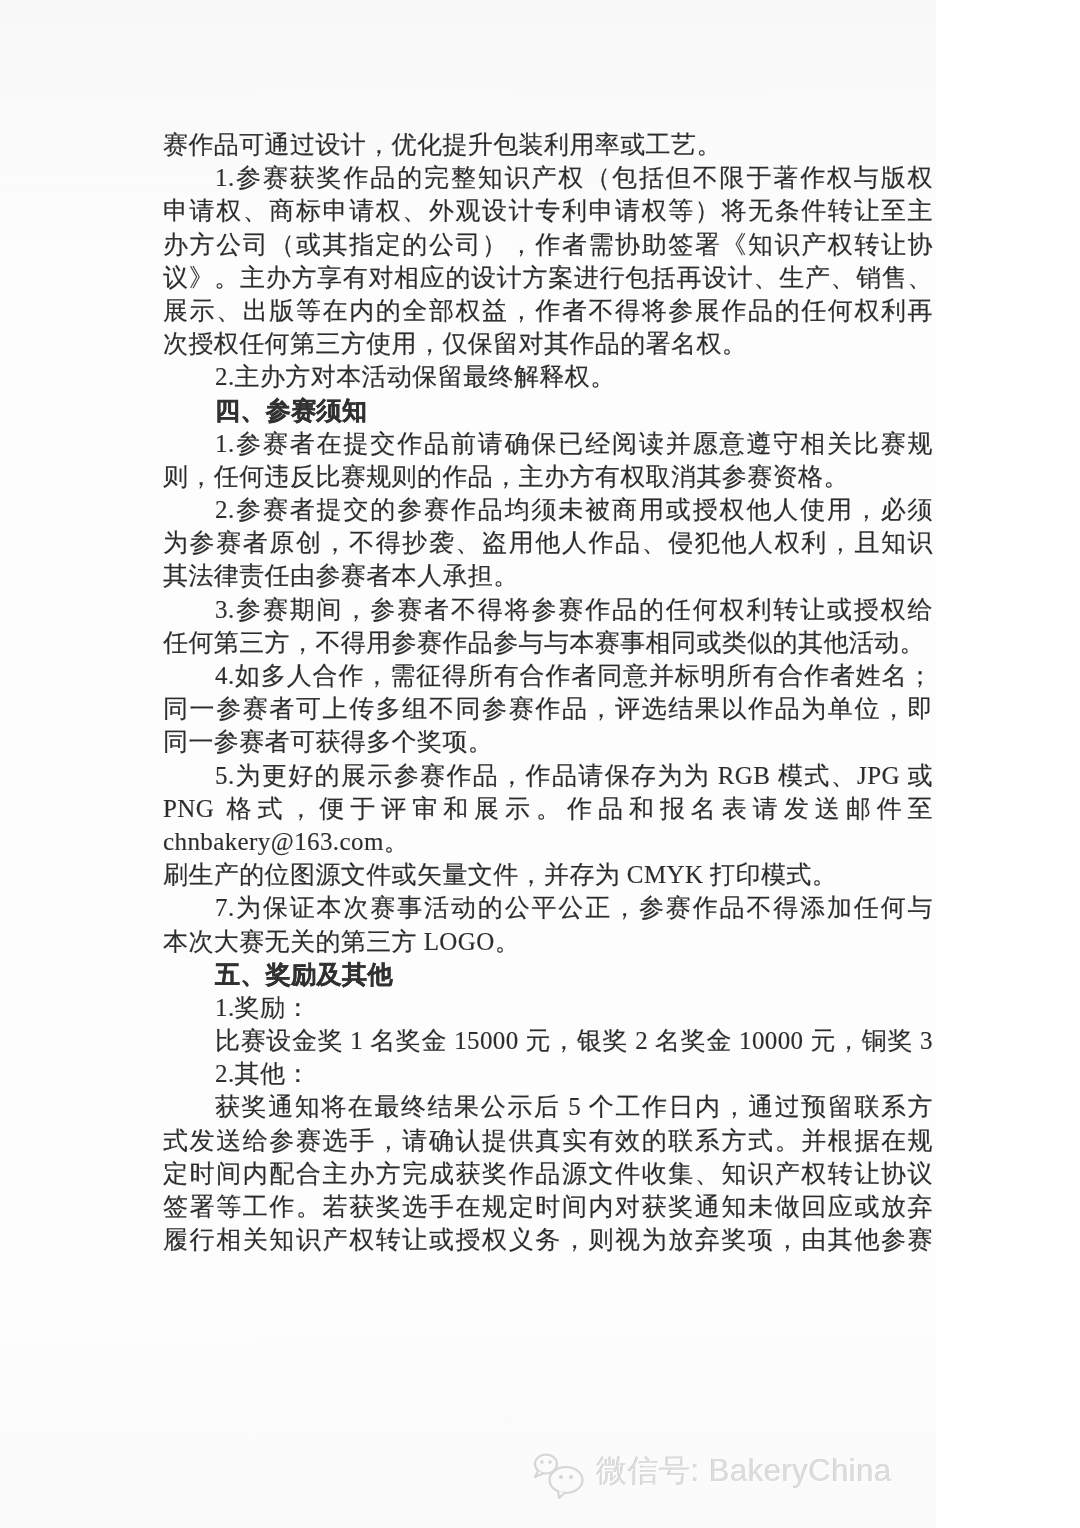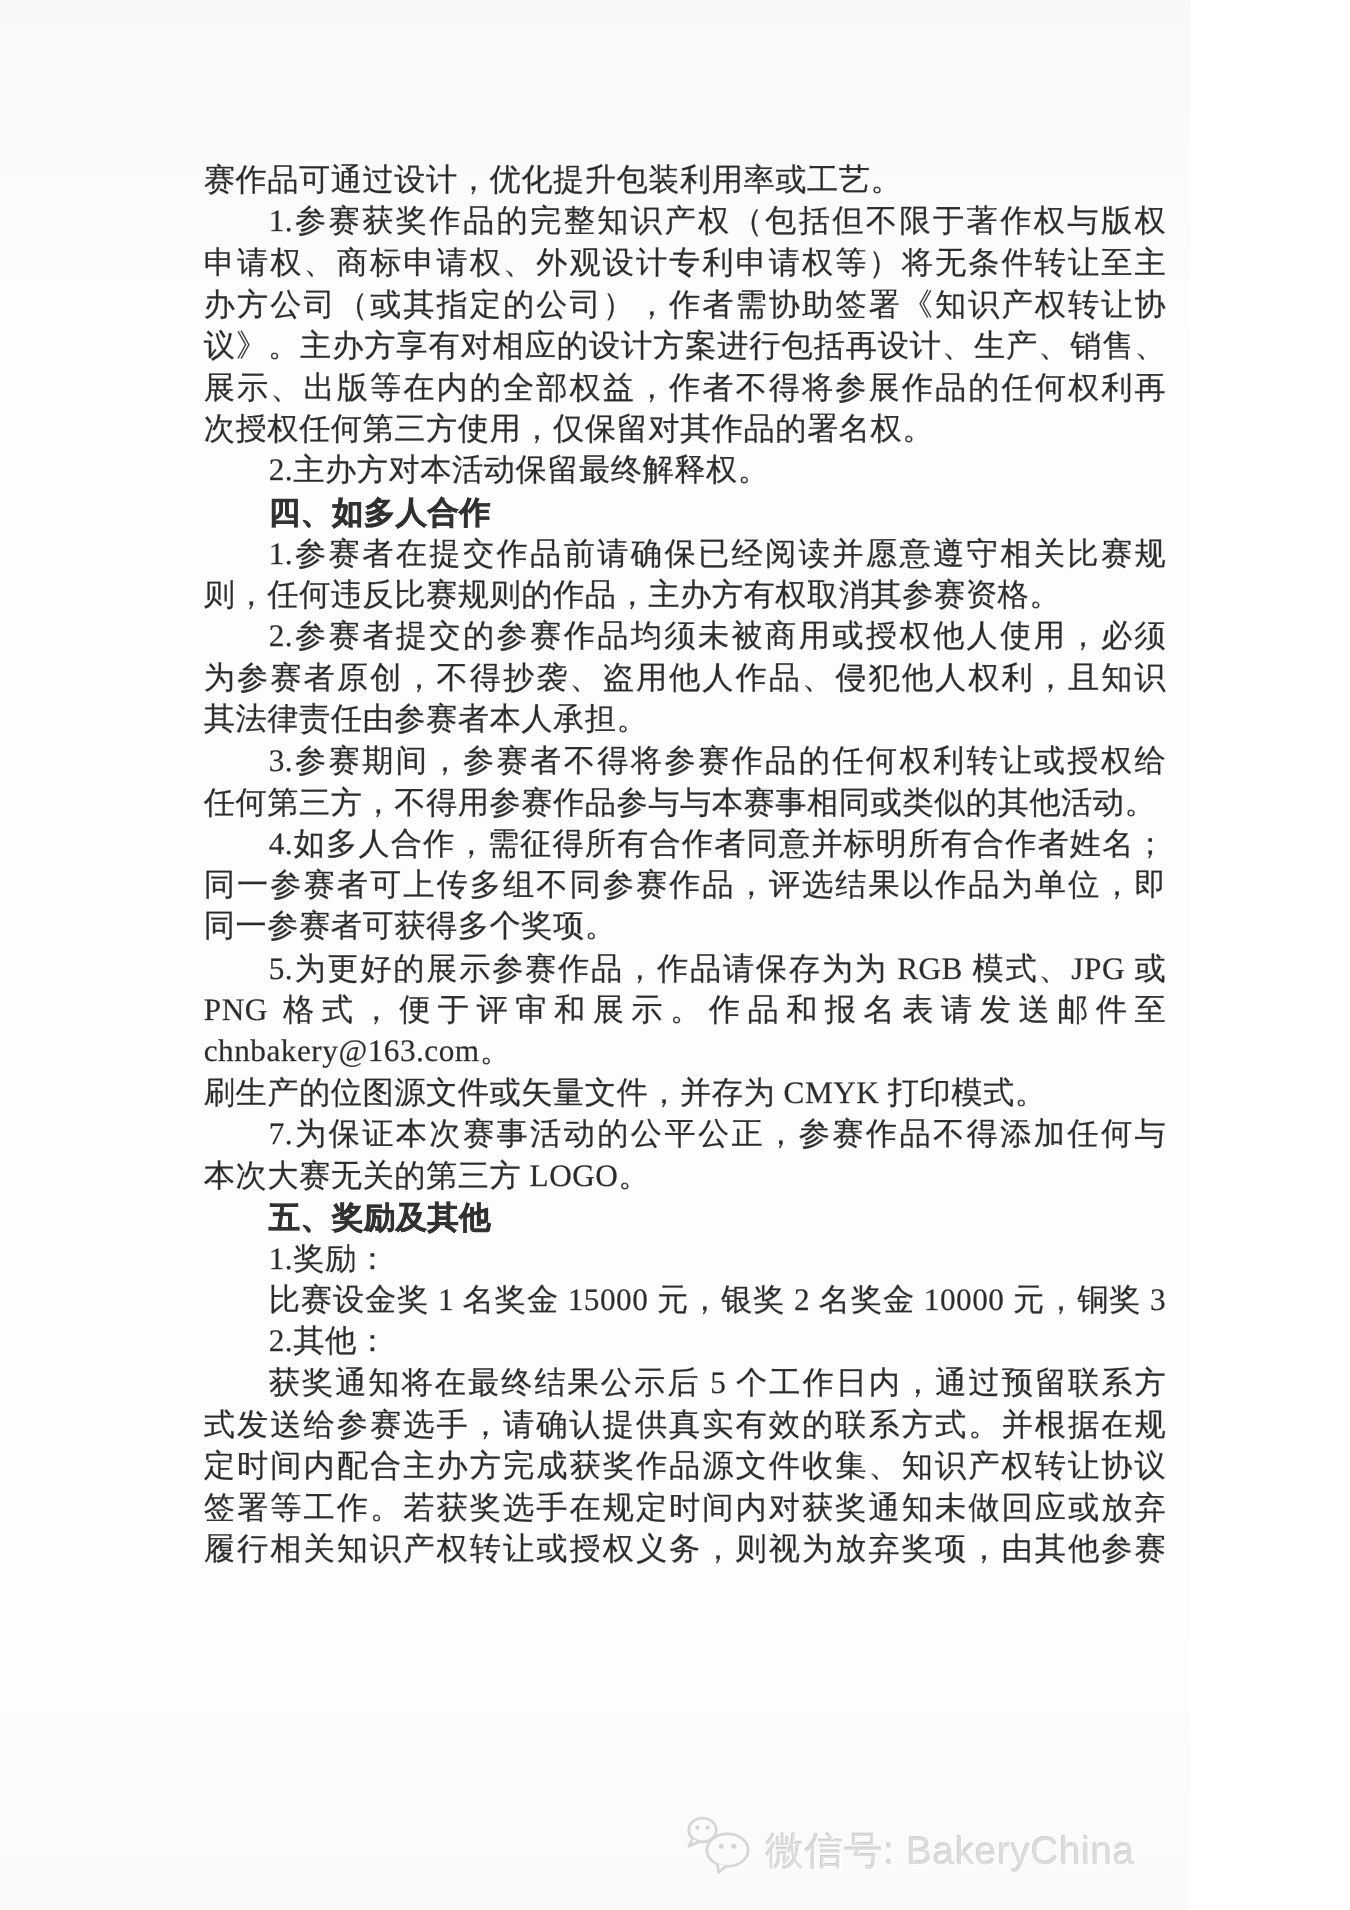--- a/index.html
+++ b/index.html
@@ -2,21 +2,20 @@
 <html><head>
 <meta charset="utf-8">
 <style>
   html, body { margin: 0; padding: 0; }
   .page {
     position: relative;
     width: 936px;
     height: 1528px;
     background: linear-gradient(180deg, #f8f8f8 0%, #fdfdfd 18%, #fdfdfd 85%, #fafafa 100%);
     overflow: hidden;
-    padding-left: 16px;
   }
   .doc {
     position: absolute;
     left: 163px;
     top: 128px;
     width: 770px;
   }
   .line {
     font-family: "Liberation Serif", "DejaVu Serif", serif;
     font-size: 25px;
@@ -32,21 +31,21 @@
     text-align: justify;
     text-align-last: justify;
   }
   .line.indent { text-indent: 52px; }
   .line.heading { font-weight: 700; -webkit-text-stroke: 0.4px #333; }
   .watermark {
     position: absolute;
     right: 44px;
     bottom: 26px;
     display: flex;
-    align-items: flex-end;
+    align-items: flex-start;
     gap: 8px;
   }
   .wm-label {
     font-family: "Liberation Sans", "DejaVu Sans", sans-serif;
     font-size: 31px;
     color: #dcdcdc;
     text-shadow: 1px 1px 0 #ffffff, -0.5px -0.5px 0 #cccccc;
     letter-spacing: 0.5px;
   }
   .wm-icon { display: block; }
@@ -59,21 +58,21 @@
   <div class="doc">
 
   <div class="line">赛作品可通过设计，优化提升包装利用率或工艺。</div>
       <div class="line indent j">1.参赛获奖作品的完整知识产权（包括但不限于著作权与版权</div>
       <div class="line j">申请权、商标申请权、外观设计专利申请权等）将无条件转让至主</div>
       <div class="line j">办方公司（或其指定的公司），作者需协助签署《知识产权转让协</div>
       <div class="line j">议》。主办方享有对相应的设计方案进行包括再设计、生产、销售、</div>
       <div class="line j">展示、出版等在内的全部权益，作者不得将参展作品的任何权利再</div>
       <div class="line">次授权任何第三方使用，仅保留对其作品的署名权。</div>
       <div class="line indent">2.主办方对本活动保留最终解释权。</div>
-      <div class="line heading indent">四、如多人合作</div>
+      <div class="line heading indent">四、参赛须知</div>
       <div class="line indent j">1.参赛者在提交作品前请确保已经阅读并愿意遵守相关比赛规</div>
       <div class="line">则，任何违反比赛规则的作品，主办方有权取消其参赛资格。</div>
       <div class="line indent j">2.参赛者提交的参赛作品均须未被商用或授权他人使用，必须</div>
       <div class="line j">为参赛者原创，不得抄袭、盗用他人作品、侵犯他人权利，且知识</div>
       <div class="line">其法律责任由参赛者本人承担。</div>
       <div class="line indent j">3.参赛期间，参赛者不得将参赛作品的任何权利转让或授权给</div>
       <div class="line">任何第三方，不得用参赛作品参与与本赛事相同或类似的其他活动。</div>
       <div class="line indent j">4.如多人合作，需征得所有合作者同意并标明所有合作者姓名；</div>
       <div class="line j">同一参赛者可上传多组不同参赛作品，评选结果以作品为单位，即</div>
       <div class="line">同一参赛者可获得多个奖项。</div>

